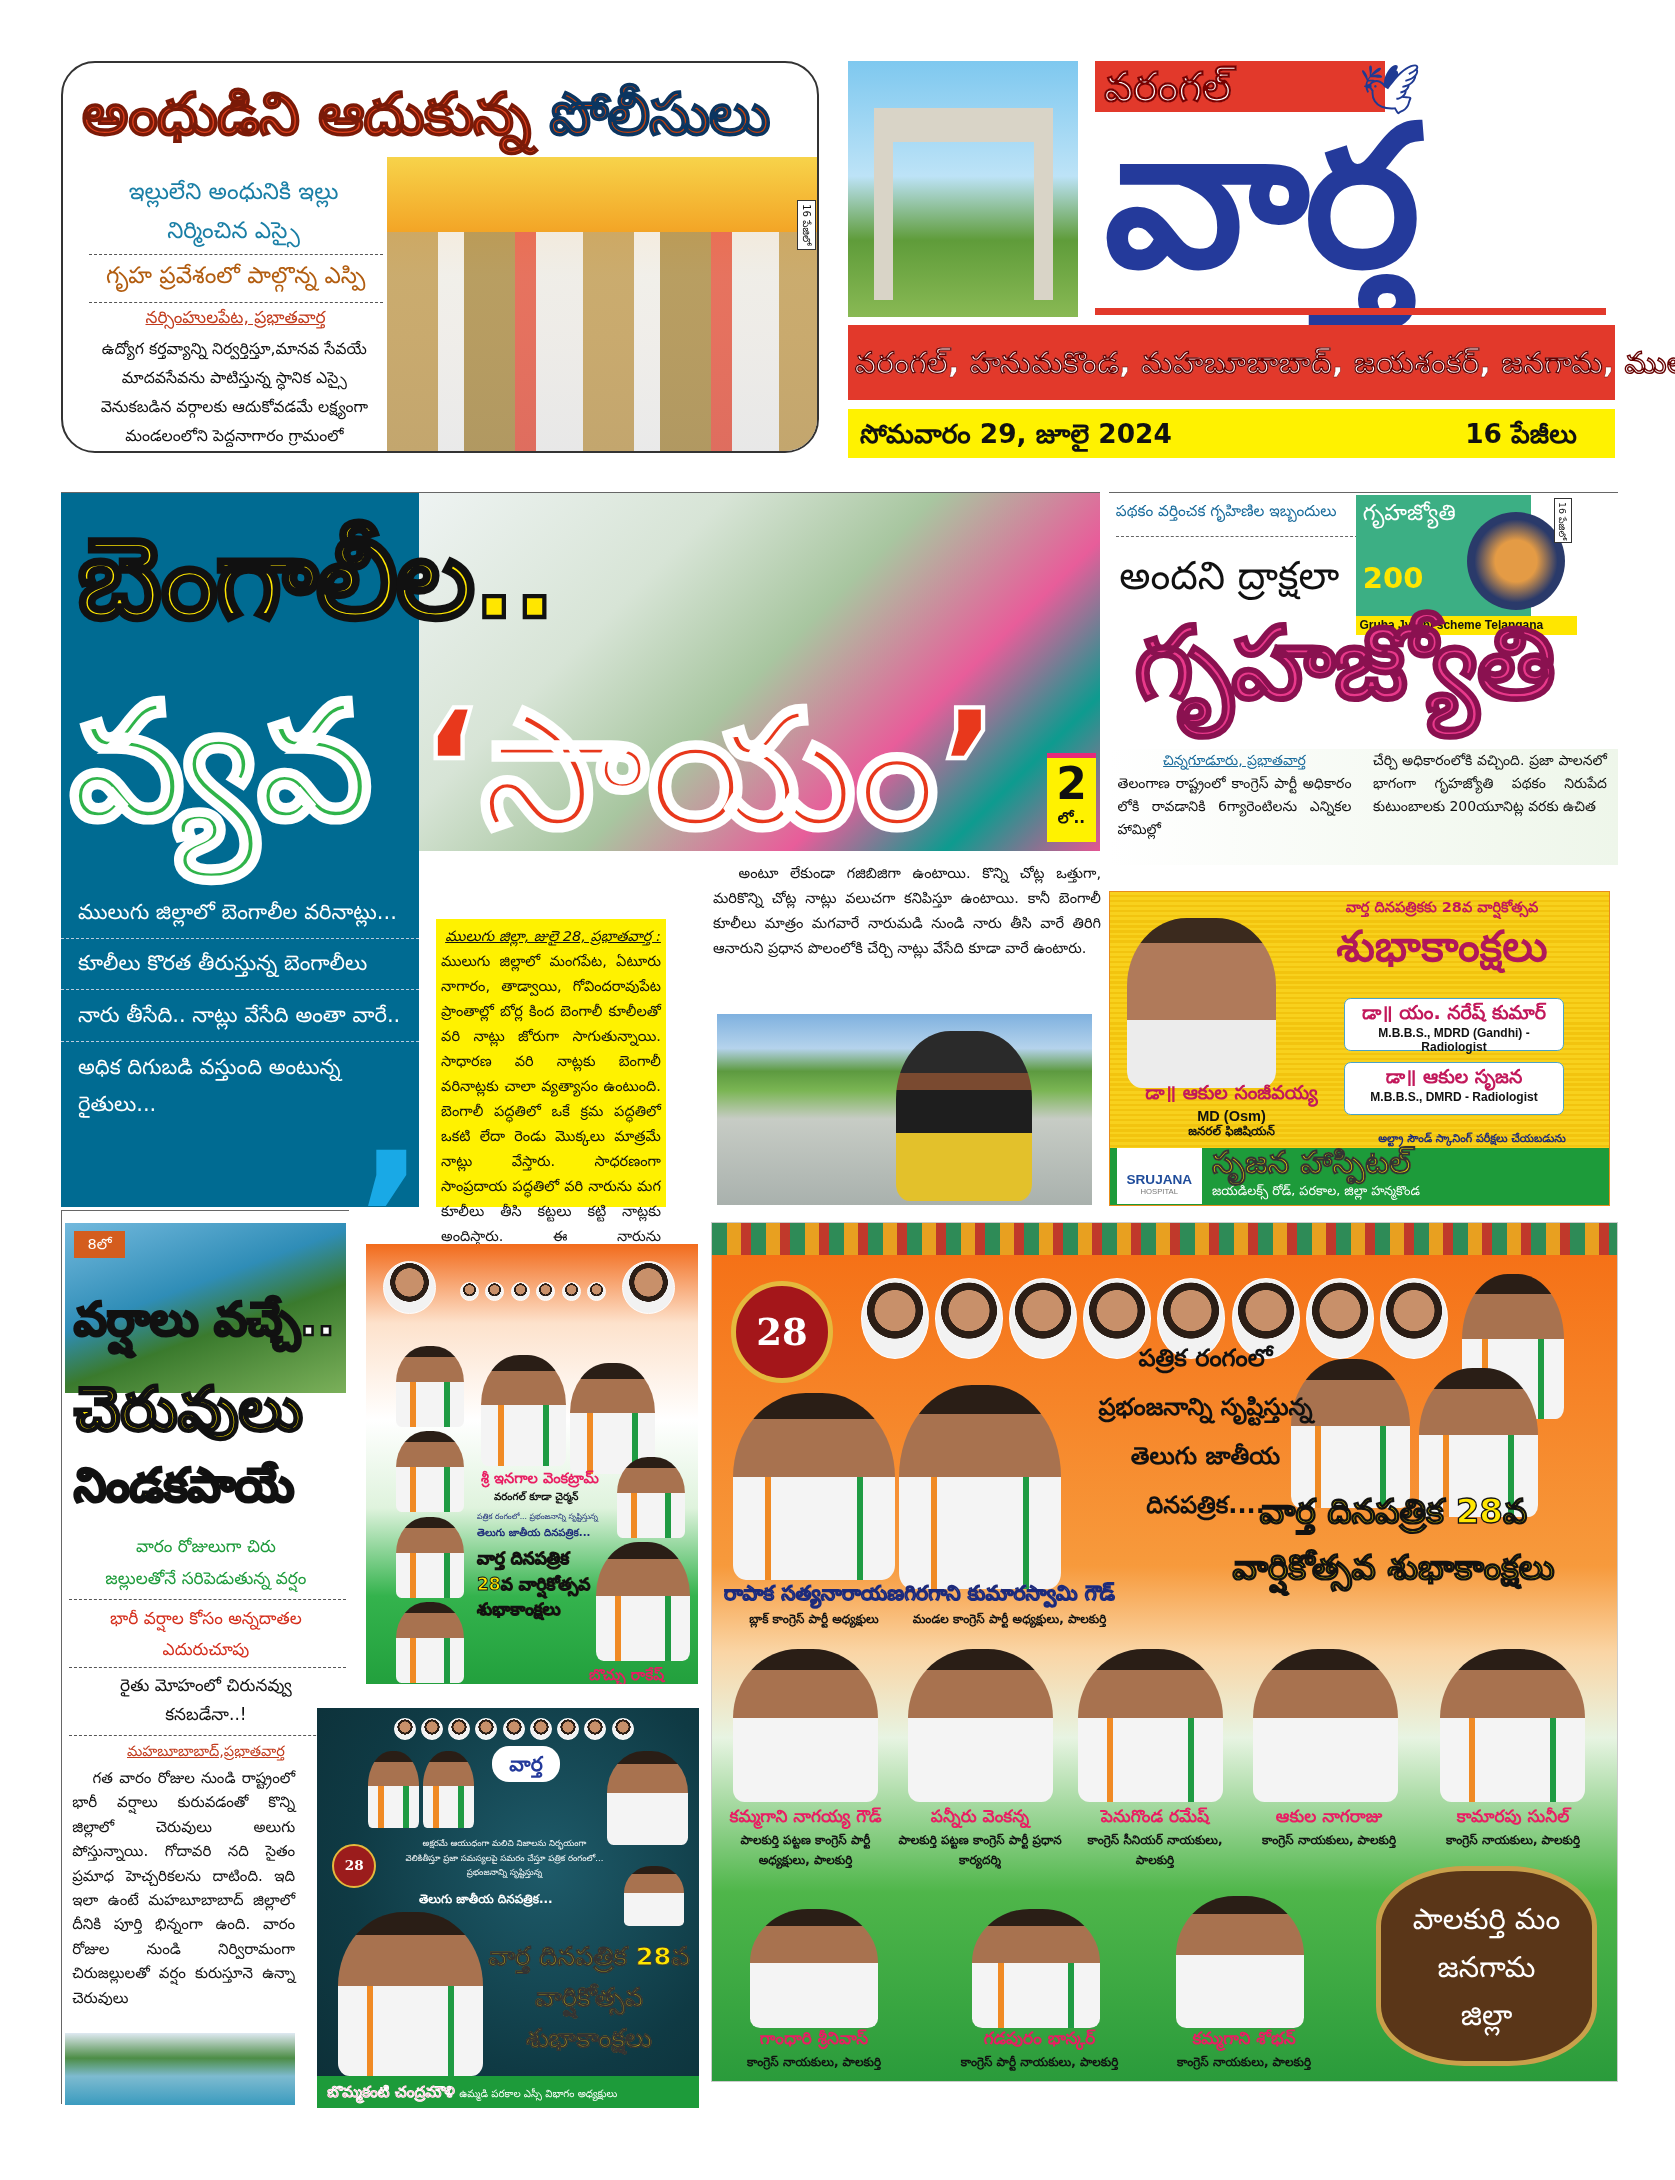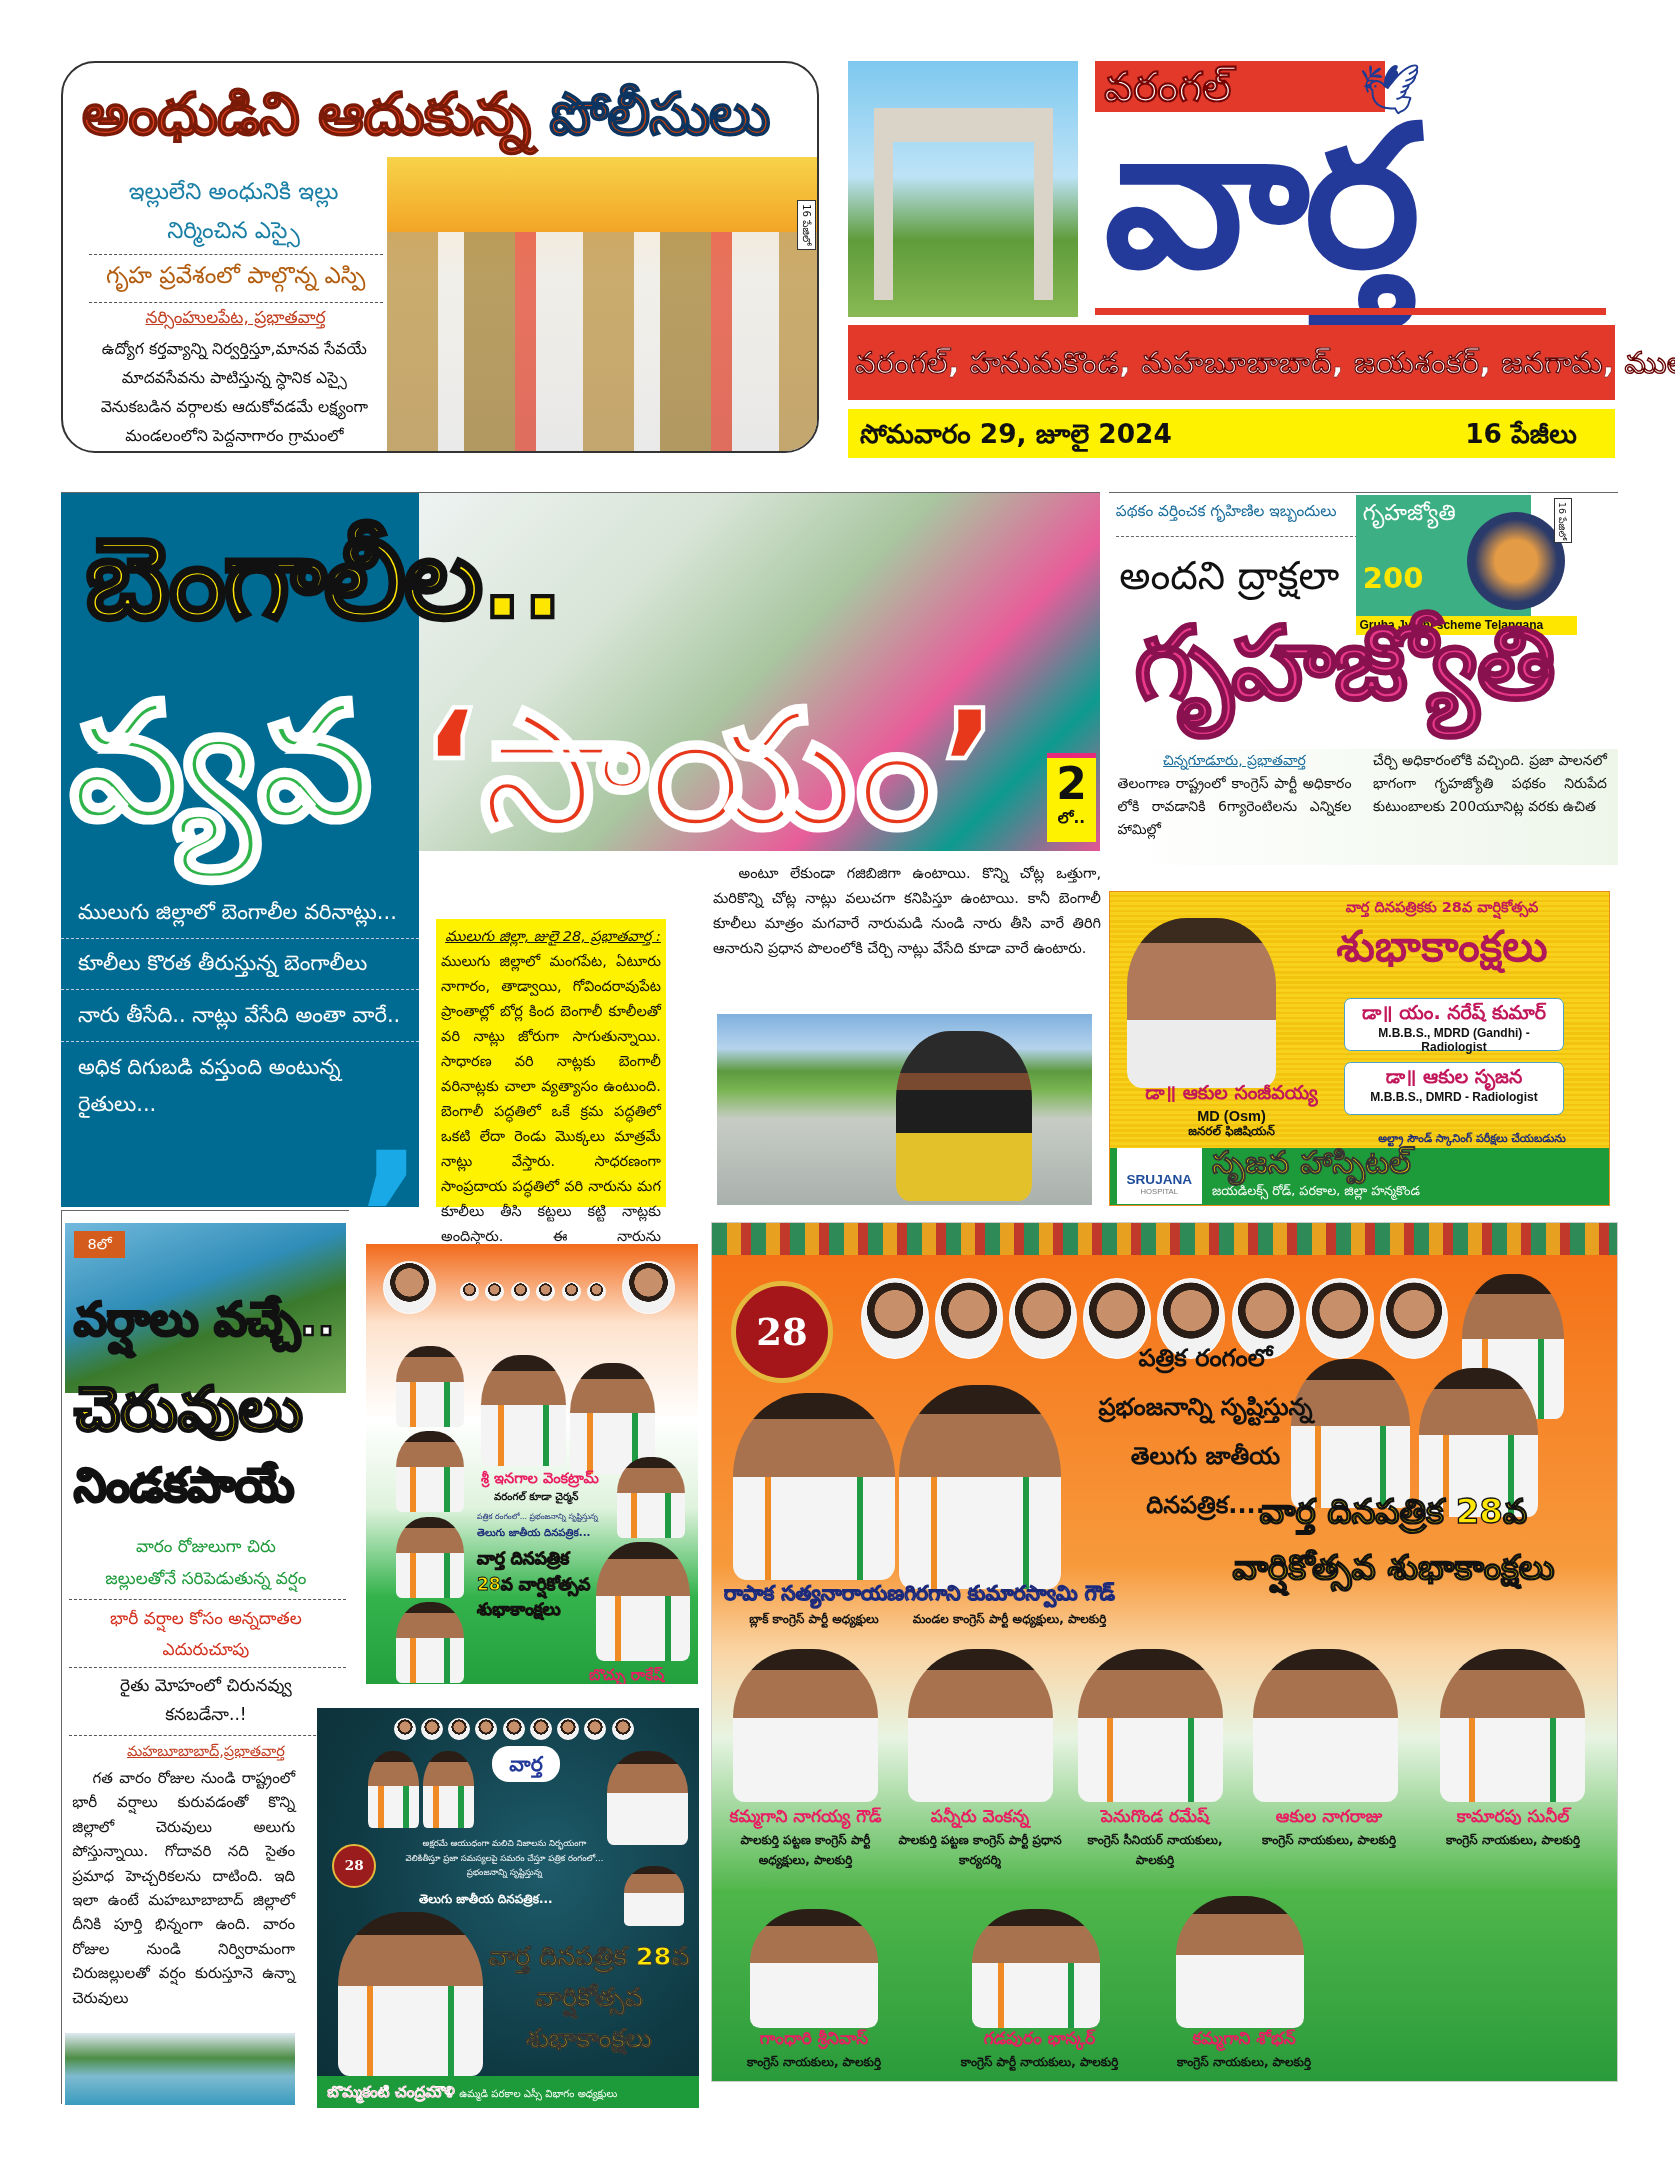--- a/index.html
+++ b/index.html
@@ -35,21 +35,21 @@
   #masthead .thinbar { position: absolute; left: 247px; top: 247px; width: 511px; height: 6.8px; background: #e2392b; }
   #masthead .districts { position: absolute; left: 0; top: 264px; width: 767px; height: 75px; background: #e2392b; color: #fff; font-weight: bold; font-size: 30px; line-height: 75px; padding-left: 6.8px; white-space: nowrap; -webkit-text-stroke: 0.4px #600; }
   #masthead .datebar { position: absolute; left: 0; top: 348px; width: 767px; height: 49px; background: #fff200; font-size: 26.4px; font-weight: bold; line-height: 49px; padding: 0 12px; }
   #masthead .datebar .pages { position: absolute; right: 38px; top: 0; }
 
   
   #story-bengali { left: 61px; top: 492px; width: 1039px; height: 714px; border-top: 1.7px solid #666; }
   #story-bengali .side { position: absolute; left: 0; top: 0; width: 358px; height: 714px; background: #006b92; }
   #story-bengali .photo { position: absolute; left: 358px; top: 0; width: 681px; height: 358px;
      background: linear-gradient(135deg, #eef3f2 0%, #d7e4d6 30%, #a8c6a0 50%, #e85d9a 70%, #0d9b8f 85%, #e45593 100%); }
-  #story-bengali .h1 { position: absolute; left: 25px; top: 21px; font-size: 111px; font-weight: bold; color: #ffe600; -webkit-text-stroke: 4.3px #111; white-space: nowrap; letter-spacing: -1.7px; }
+  #story-bengali .h1 { position: absolute; left: 17px; top: 21px; font-size: 111px; font-weight: bold; color: #ffe600; -webkit-text-stroke: 4.3px #111; white-space: nowrap; letter-spacing: -1.7px; }
   #story-bengali .h2a { position: absolute; left: 8.5px; top: 175px; font-size: 162px; font-weight: bold; color: #2fb44a; -webkit-text-stroke: 4.3px #fff; white-space: nowrap; }
   #story-bengali .h2b { position: absolute; left: 358px; top: 183px; font-size: 162px; font-weight: bold; color: #e8381c; -webkit-text-stroke: 4.3px #fff; white-space: nowrap; }
   #story-bengali .jump { position: absolute; left: 986px; top: 260px; width: 49px; height: 89px; background: #fff200; border-top: 5.1px solid #e8287a; text-align: center; font-weight: bold; }
   #story-bengali .jump .n { font-size: 44px; line-height: 51px; }
   #story-bengali .jump .l { font-size: 15.3px; }
   #story-bengali .points { position: absolute; left: 0; top: 394px; width: 358px; color: #fff; font-size: 21px; }
   #story-bengali .points .pt { padding: 6.8px 17px; line-height: 37px; border-bottom: 1.7px dashed #bcd; }
   #story-bengali .points .pt:last-child { border-bottom: none; }
   #story-bengali .quote { position: absolute; left: 298px; top: 545px; font-size: 170px; color: #19a9e6; font-weight: bold; line-height: 1; }
   #story-bengali .col1 { position: absolute; left: 375px; top: 426px; width: 230px; height: 288px; background: #fff200; padding: 5.1px 5.1px; font-size: 14.5px; line-height: 25px; text-align: justify; }
@@ -454,14 +454,19 @@
     <div class="rl">కాంగ్రెస్ నాయకులు, పాలకుర్తి</div>
   </div>
   <div class="mem" style="left:234px;top:805px;width:187px">
     <div class="nm">గడపురం భాస్కర్</div>
     <div class="rl">కాంగ్రెస్ పార్టీ నాయకులు, పాలకుర్తి</div>
   </div>
   <div class="mem" style="left:447px;top:805px">
     <div class="nm">కమ్మగాని శోభన్</div>
     <div class="rl">కాంగ్రెస్ నాయకులు, పాలకుర్తి</div>
   </div>
+  <div class="frame">
+    <div>పాలకుర్తి మం</div>
+    <div>జనగామ</div>
+    <div>జిల్లా</div>
+  </div>
 </div>
 
 
 </body></html>

